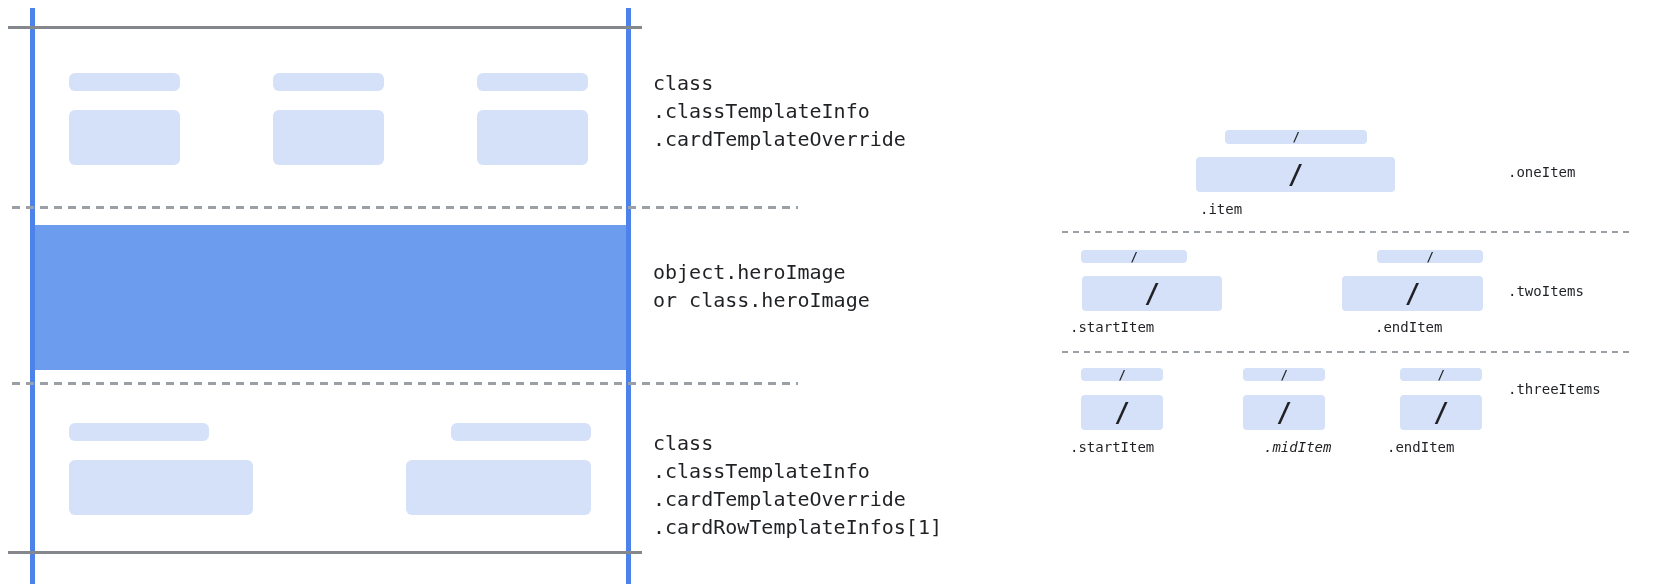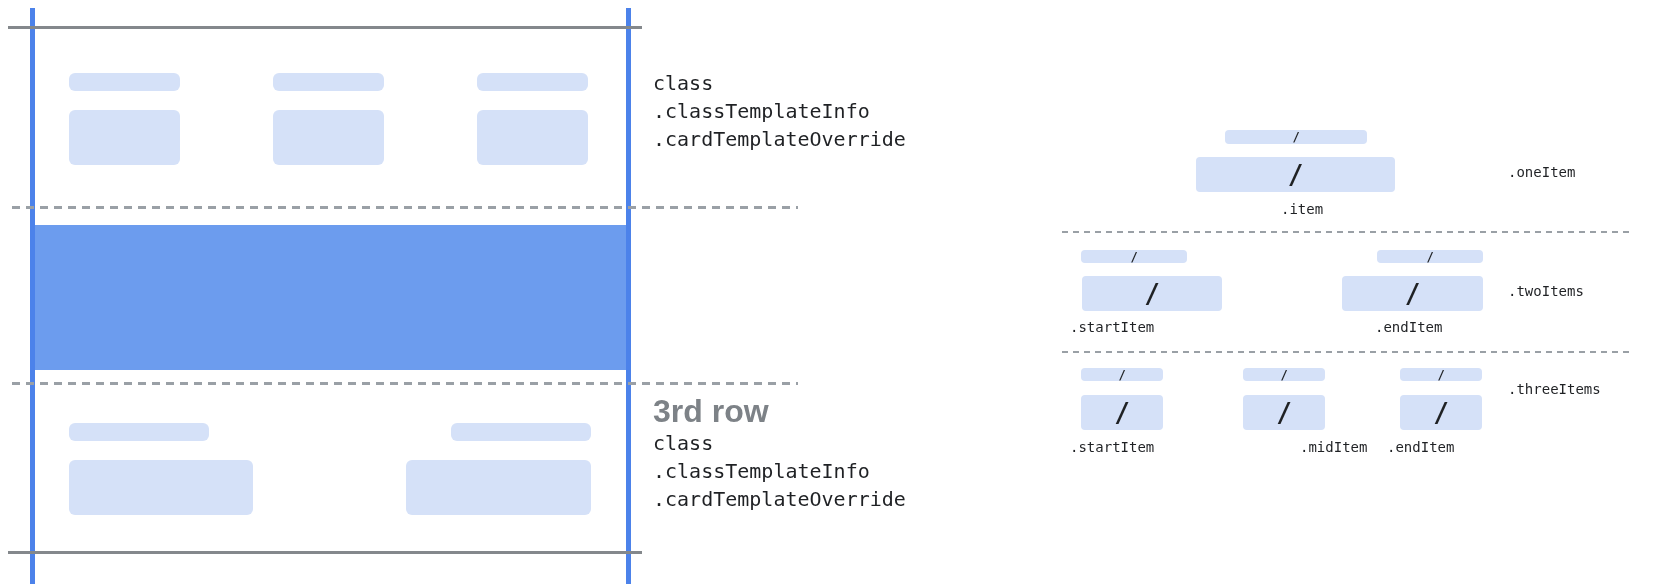--- a/index.html
+++ b/index.html
@@ -58,35 +58,39 @@
   <div class="chip" style="left:69px;top:460px;width:184px;height:55px;"></div>
   <div class="chip" style="left:451px;top:423px;width:140px;height:18px;"></div>
   <div class="chip" style="left:406px;top:460px;width:185px;height:55px;"></div>
 
   <div class="code" style="left:653px;top:69px;">
     <div>class</div>
     <div>.classTemplateInfo</div>
     <div>.cardTemplateOverride</div>
   </div>
 
+  <div class="code" style="left:653px;top:258px;">
+    <div>object.heroImage</div>
+    <div>or class.heroImage</div>
+  </div>
 
-  <div class="heading" style="left:653px;top:393px;">3rd row</div>
   <div class="code" style="left:653px;top:429px;">
     <div>class</div>
     <div>.classTemplateInfo</div>
     <div>.cardTemplateOverride</div>
+    <div>.cardRowTemplateInfos[1]</div>
   </div>
 
   <div class="chip r4 slash-sm" style="left:1225px;top:130px;width:142px;height:14px;">
     <span>/</span>
   </div>
   <div class="chip r4 slash-lg" style="left:1196px;top:157px;width:199px;height:35px;">
     <span>/</span>
   </div>
-  <div class="mlabel" style="left:1281px;top:201px;">.item</div>
+  <div class="mlabel" style="left:1200px;top:201px;">.item</div>
   <div class="mlabel" style="left:1508px;top:164px;">.oneItem</div>
 
   <div class="dash thin" style="top:231px;left:1062px;width:568px;"></div>
 
   <div class="chip r4 slash-sm" style="left:1081px;top:250px;width:106px;height:13px;">
     <span>/</span>
   </div>
   <div class="chip r4 slash-sm" style="left:1377px;top:250px;width:106px;height:13px;">
     <span>/</span>
   </div>
@@ -114,17 +118,17 @@
   <div class="chip r4 slash-lg" style="left:1081px;top:395px;width:82px;height:35px;">
     <span>/</span>
   </div>
   <div class="chip r4 slash-lg" style="left:1243px;top:395px;width:82px;height:35px;">
     <span>/</span>
   </div>
   <div class="chip r4 slash-lg" style="left:1400px;top:395px;width:82px;height:35px;">
     <span>/</span>
   </div>
   <div class="mlabel" style="left:1070px;top:439px;">.startItem</div>
-  <div class="mlabel" style="left:1300px;top:439px;">.midItem</div>
+  <div class="mlabel" style="left:1264px;top:439px;font-style:italic;">.midItem</div>
   <div class="mlabel" style="left:1387px;top:439px;">.endItem</div>
   <div class="mlabel" style="left:1508px;top:381px;">.threeItems</div>
 
 </div>
 
 </body></html>

